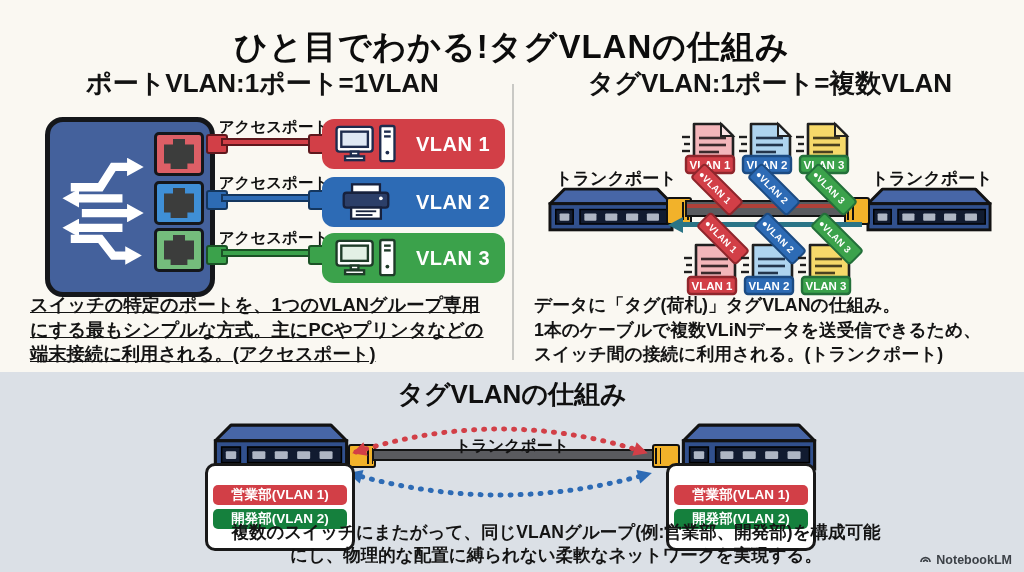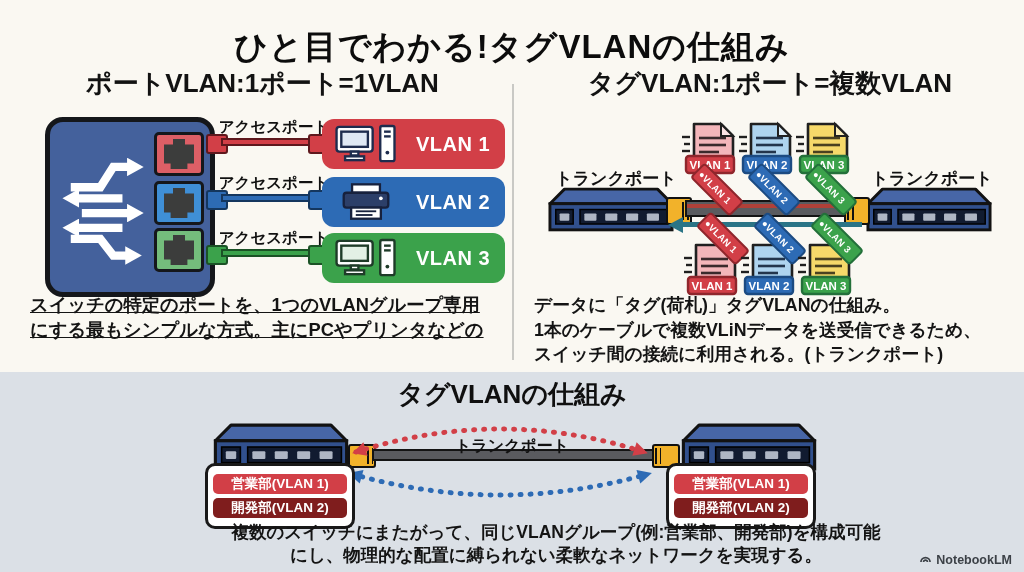--- a/index.html
+++ b/index.html
@@ -59,24 +59,24 @@
   
   .band{position:absolute;left:0;top:372px;width:1024px;height:200px;background:#dbe0e6;}
   .role-heading{position:absolute;top:377px;left:0;width:100%;text-align:center;font-size:26px;font-weight:900;color:#0f0f0f;}
   .role-wire{position:absolute;background:#5a5b5f;border:2.5px solid #141414;height:8px;}
   .role-conn{position:absolute;width:24px;height:20px;background:#f2b22a;border:2.5px solid #111;border-radius:3px;}
   .role-conn::after{content:"";position:absolute;top:2px;bottom:2px;width:6px;
     background:repeating-linear-gradient(90deg,#111 0 2px,transparent 2px 5px);}
   .role-conn.l::after{right:1px}.role-conn.r::after{left:1px}
   .role-trunk{position:absolute;width:200px;text-align:center;font-size:16px;font-weight:800;color:#111;}
   .group-box{position:absolute;width:150px;background:#fff;border:3px solid #191919;border-radius:10px;
-    padding:8px 5px;display:flex;flex-direction:column;gap:4px;box-sizing:border-box;}
+    padding:19px 5px;display:flex;flex-direction:column;gap:4px;box-sizing:border-box;}
   .group-pill{height:20px;border-radius:5px;color:#fff;font-size:13.5px;font-weight:800;
     display:flex;align-items:center;justify-content:center;white-space:nowrap;}
-  .gp1{background:#d23f47;}.gp2{background:#7f1d1d;}
+  .gp1{background:#d23f47;}.gp2{background:#15803d;}
   .role-desc{position:absolute;left:0;width:100%;text-align:center;font-size:17.5px;font-weight:800;color:#141414;line-height:23px;}
   .brand{position:absolute;right:12px;bottom:5px;display:flex;gap:4px;
     color:#3c4147;font-size:12.5px;font-weight:700;}
   svg{display:block;overflow:visible;}
 </style>
 </head>
 <body>
 
 <div class="canvas">
 
@@ -175,20 +175,21 @@
           <line x1="52" y1="12" x2="59" y2="12"></line>
       </g>
       <circle cx="55.5" cy="29" r="2" fill="#1e3b28"></circle>
     </svg>
     <span class="vcard-label">VLAN 3</span>
   </div>
 
   <div class="desc" style="left:30px;top:293px;width:480px;text-decoration:underline;">
     <div>スイッチの特定のポートを、1つのVLANグループ専用</div>
     <div>にする最もシンプルな方式。主にPCやプリンタなどの</div>
+    <div>端末接続に利用される。(アクセスポート)</div>
   </div>
 
   <div class="col-heading" style="left:525px;top:66px;width:490px;">タグVLAN:1ポート=複数VLAN</div>
 
   <div class="trunk-label" style="left:546px;top:167px;">トランクポート</div>
   <div class="trunk-label" style="left:862px;top:167px;">トランクポート</div>
 
   <svg class="iso" style="left:548px;top:186px;" width="126" height="47" viewBox="0 0 260 96">
     <polygon points="34,6 226,6 256,36 4,36" fill="#4766a7" stroke="#121212" stroke-width="6" stroke-linejoin="round"></polygon>
     <rect x="4" y="36" width="252" height="54" fill="#31508d" stroke="#121212" stroke-width="6"></rect>

